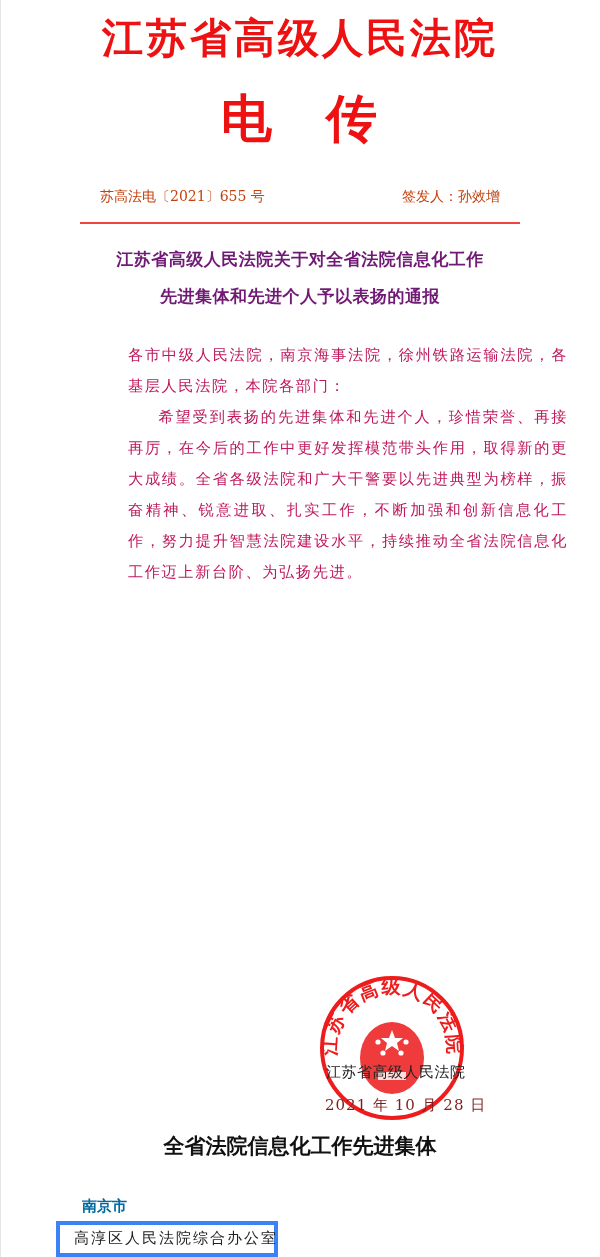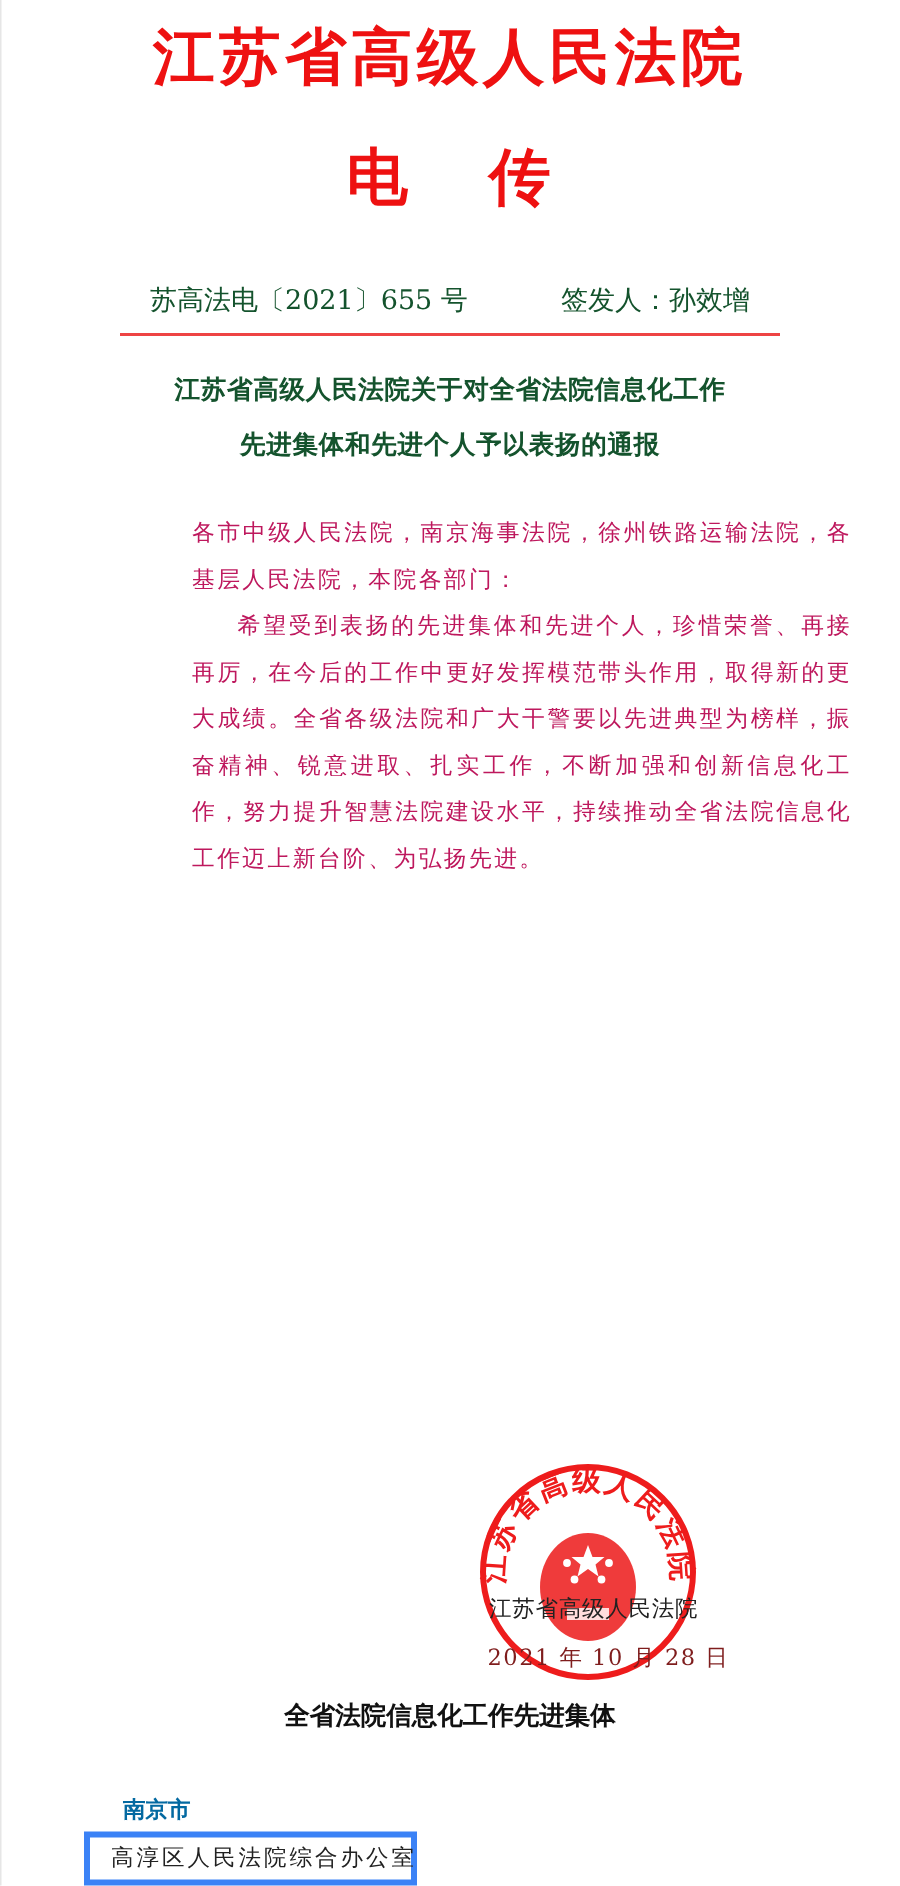--- a/index.html
+++ b/index.html
@@ -12,35 +12,35 @@
     position: absolute; left: 0; top: 0; width: 1px; height: 1257px; background: #e6e6e6;
   }
   .masthead {
     position: absolute; left: 0; right: 0; top: 12px; text-align: center;
     color: #ee1111; font-family: "DejaVu Serif", "Liberation Serif", serif;
     font-weight: bold; font-size: 41px; letter-spacing: 3px; line-height: 52px;
   }
   .masthead-sub {
     position: absolute; left: 0; right: 0; top: 92px; text-align: center;
     color: #ee1111; font-family: "DejaVu Serif", "Liberation Serif", serif;
-    font-weight: bold; font-size: 41px; line-height: 52px; letter-spacing: 2px;
+    font-weight: bold; font-size: 51px; line-height: 52px; letter-spacing: 2px;
   }
   .masthead-sub span { display: inline-block; margin: 0 26px; }
   .meta-row {
     position: absolute; top: 188px; left: 100px; right: 100px; height: 24px;
-    font-size: 18px; color: #14532d;
+    font-size: 14px; color: #c2410c;
   }
   .doc-number { position: absolute; left: 0; top: 0; }
   .signer { position: absolute; right: 0; top: 0; }
   .red-rule {
     position: absolute; top: 222px; left: 80px; width: 440px; height: 2px; background: #ee4444;
   }
   .doc-title {
     position: absolute; left: 0; right: 0; text-align: center;
-    font-weight: bold; font-size: 17px; color: #14532d; letter-spacing: 0.5px;
+    font-weight: bold; font-size: 17px; color: #701a75; letter-spacing: 0.5px;
   }
   .t1 { top: 248px; }
   .t2 { top: 285px; }
   .body-text {
     position: absolute; left: 80px; width: 440px; top: 340px;
     font-size: 15.2px; line-height: 31px; color: #be185d; letter-spacing: 1.6px;
     text-align: justify;
     margin-left: 48px;
   }
   .body-text p { margin: 0; }
@@ -49,21 +49,21 @@
     position: absolute; left: 318px; top: 974px; width: 148px; height: 148px;
   }
   .sign-org {
     position: absolute; left: 326px; top: 1063px; font-size: 15px; color: #222; letter-spacing: 0.5px;
   }
   .sign-date {
     position: absolute; left: 325px; top: 1096px; font-size: 15px; color: #7f1d1d; letter-spacing: 1px;
   }
   .section-title {
     position: absolute; left: 0; right: 0; top: 1132px; text-align: center;
-    font-weight: bold; font-size: 17px; color: #111;
+    font-weight: bold; font-size: 21px; color: #111;
   }
   .city {
     position: absolute; left: 82px; top: 1197px; font-size: 15px; font-weight: bold; color: #0369a1;
     font-family: "DejaVu Sans", "Liberation Sans", sans-serif;
   }
   .unit-box {
     position: absolute; left: 56px; top: 1221px; width: 214px; height: 28px;
     border: 4px solid #3b82f6; box-sizing: content-box;
   }
   .unit-text {

